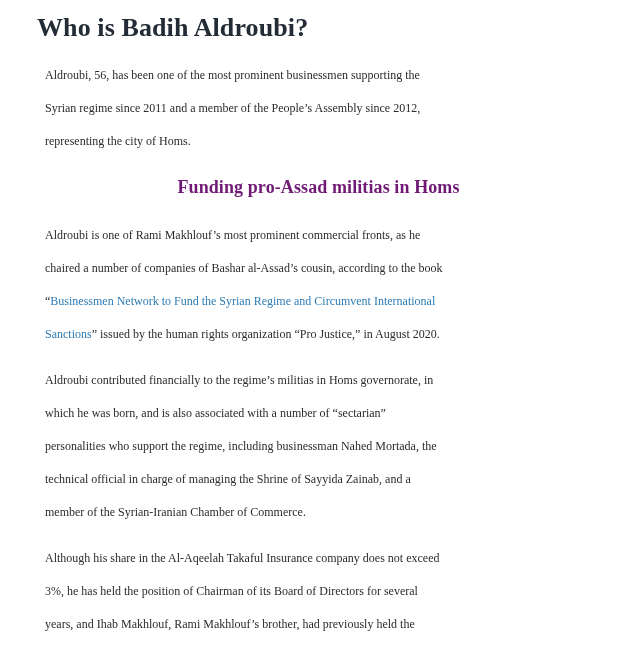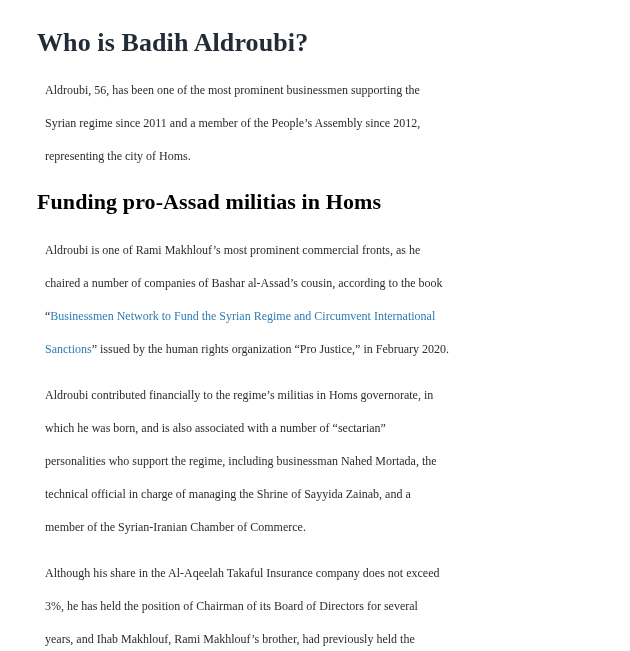--- a/index.html
+++ b/index.html
@@ -7,38 +7,39 @@
     padding: 0;
     width: 630px;
     height: 651px;
     background: #ffffff;
     overflow: hidden;
   }
   .article {
     box-sizing: border-box;
     width: 630px;
     height: 651px;
-    padding: 27px 30px 0 37px;
+    padding: 12px 30px 0 37px;
     font-family: "Liberation Serif", "DejaVu Serif", serif;
   }
   h1.article-h {
     margin: 0 0 15px 0;
     font-size: 26px;
     line-height: 32px;
     font-weight: bold;
     color: #232c36;
     letter-spacing: 0.1px;
   }
   h2.article-h {
     margin: 2px 0 16px 0;
-    font-size: 22px;
+    font-size: 18px;
     line-height: 32px;
     font-weight: bold;
-    color: #000000;
+    color: #701a75;
     letter-spacing: 0.1px;
+    text-align: center;
   }
   p.article-p {
     margin: 0 0 13px 8px;
     font-size: 12px;
     line-height: 33px;
     color: #2b2b2b;
     white-space: pre-line;
   }
   a.article-link {
     color: #2e7cb4;
@@ -52,21 +53,21 @@
 
 <div class="article">
   <h1 class="article-h">Who is Badih Aldroubi?</h1>
   <p class="article-p">Aldroubi, 56, has been one of the most prominent businessmen supporting the
 Syrian regime since 2011 and a member of the People’s Assembly since 2012,
 representing the city of Homs.</p>
   <h2 class="article-h">Funding pro-Assad militias in Homs</h2>
   <p class="article-p"><span>Aldroubi is one of Rami Makhlouf’s most prominent commercial fronts, as he
 chaired a number of companies of Bashar al-Assad’s cousin, according to the book
 “</span><a class="article-link" href="#">Businessmen Network to Fund the Syrian Regime and Circumvent International
-Sanctions</a><span>” issued by the human rights organization “Pro Justice,” in February 2020.</span></p>
+Sanctions</a><span>” issued by the human rights organization “Pro Justice,” in August 2020.</span></p>
   <p class="article-p">Aldroubi contributed financially to the regime’s militias in Homs governorate, in
 which he was born, and is also associated with a number of “sectarian”
 personalities who support the regime, including businessman Nahed Mortada, the
 technical official in charge of managing the Shrine of Sayyida Zainab, and a
 member of the Syrian-Iranian Chamber of Commerce.</p>
   <p class="article-p">Although his share in the Al-Aqeelah Takaful Insurance company does not exceed
 3%, he has held the position of Chairman of its Board of Directors for several
 years, and Ihab Makhlouf, Rami Makhlouf’s brother, had previously held the
 position of Vice Chairman of the Board of Directors in the company before he
 withdrew under the pretext of paying attention to other businesses, and Abdul

